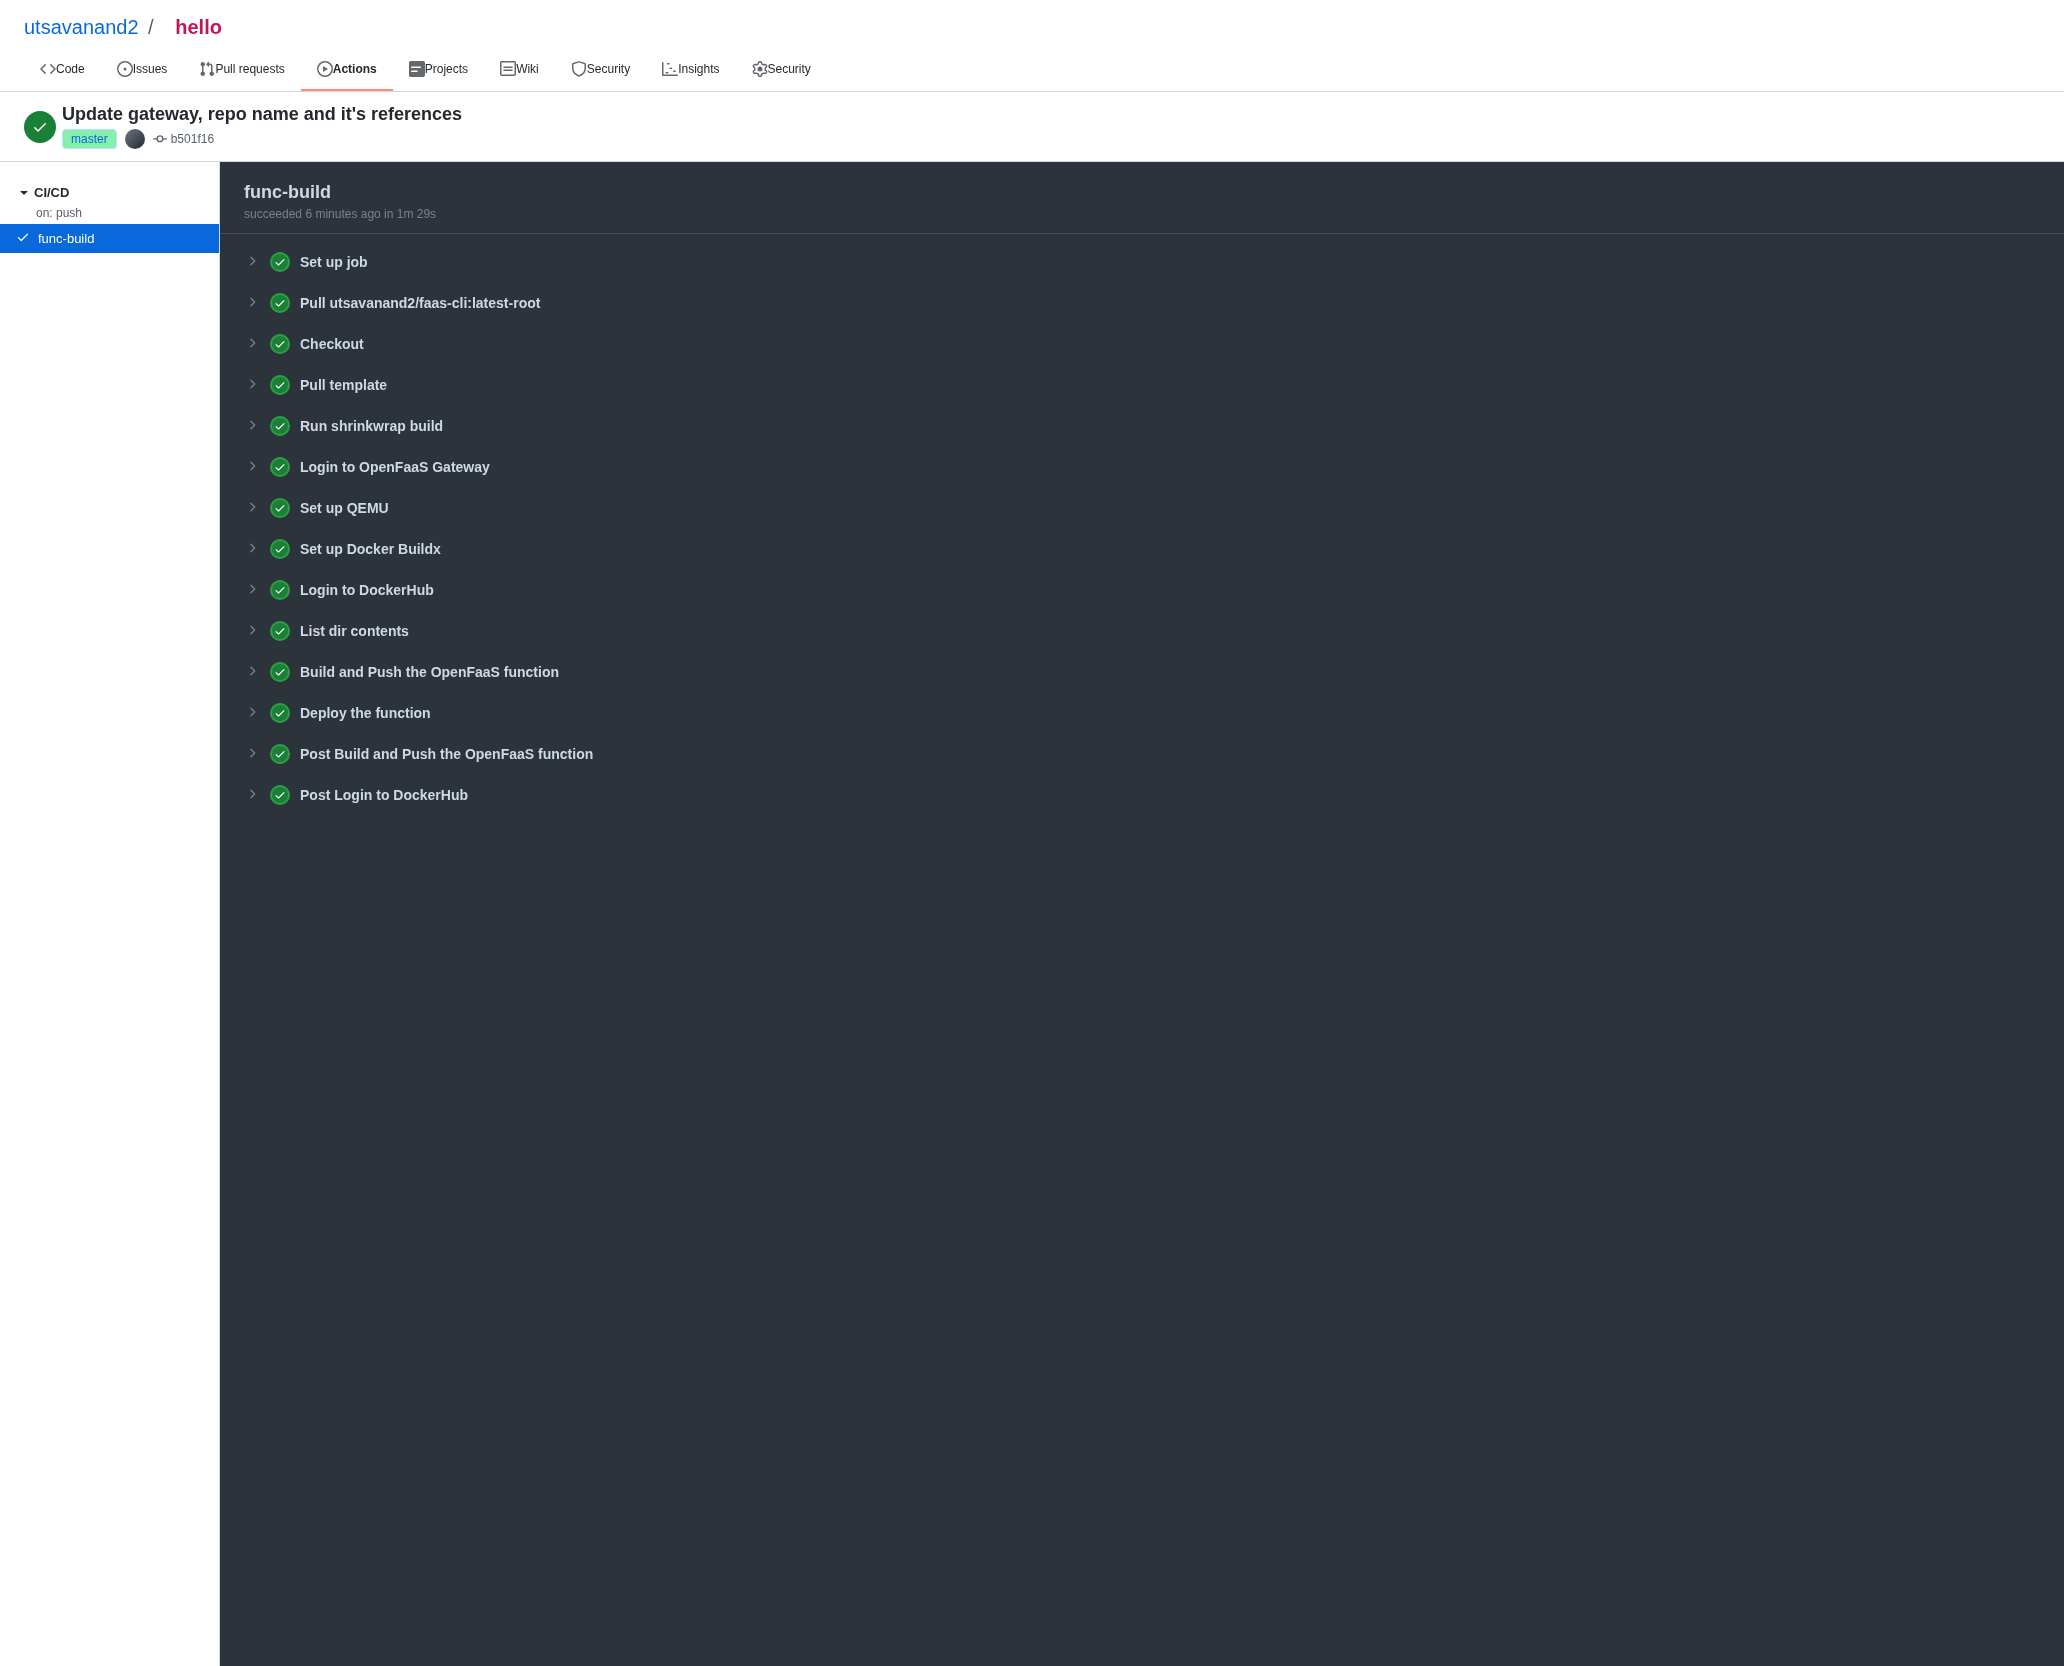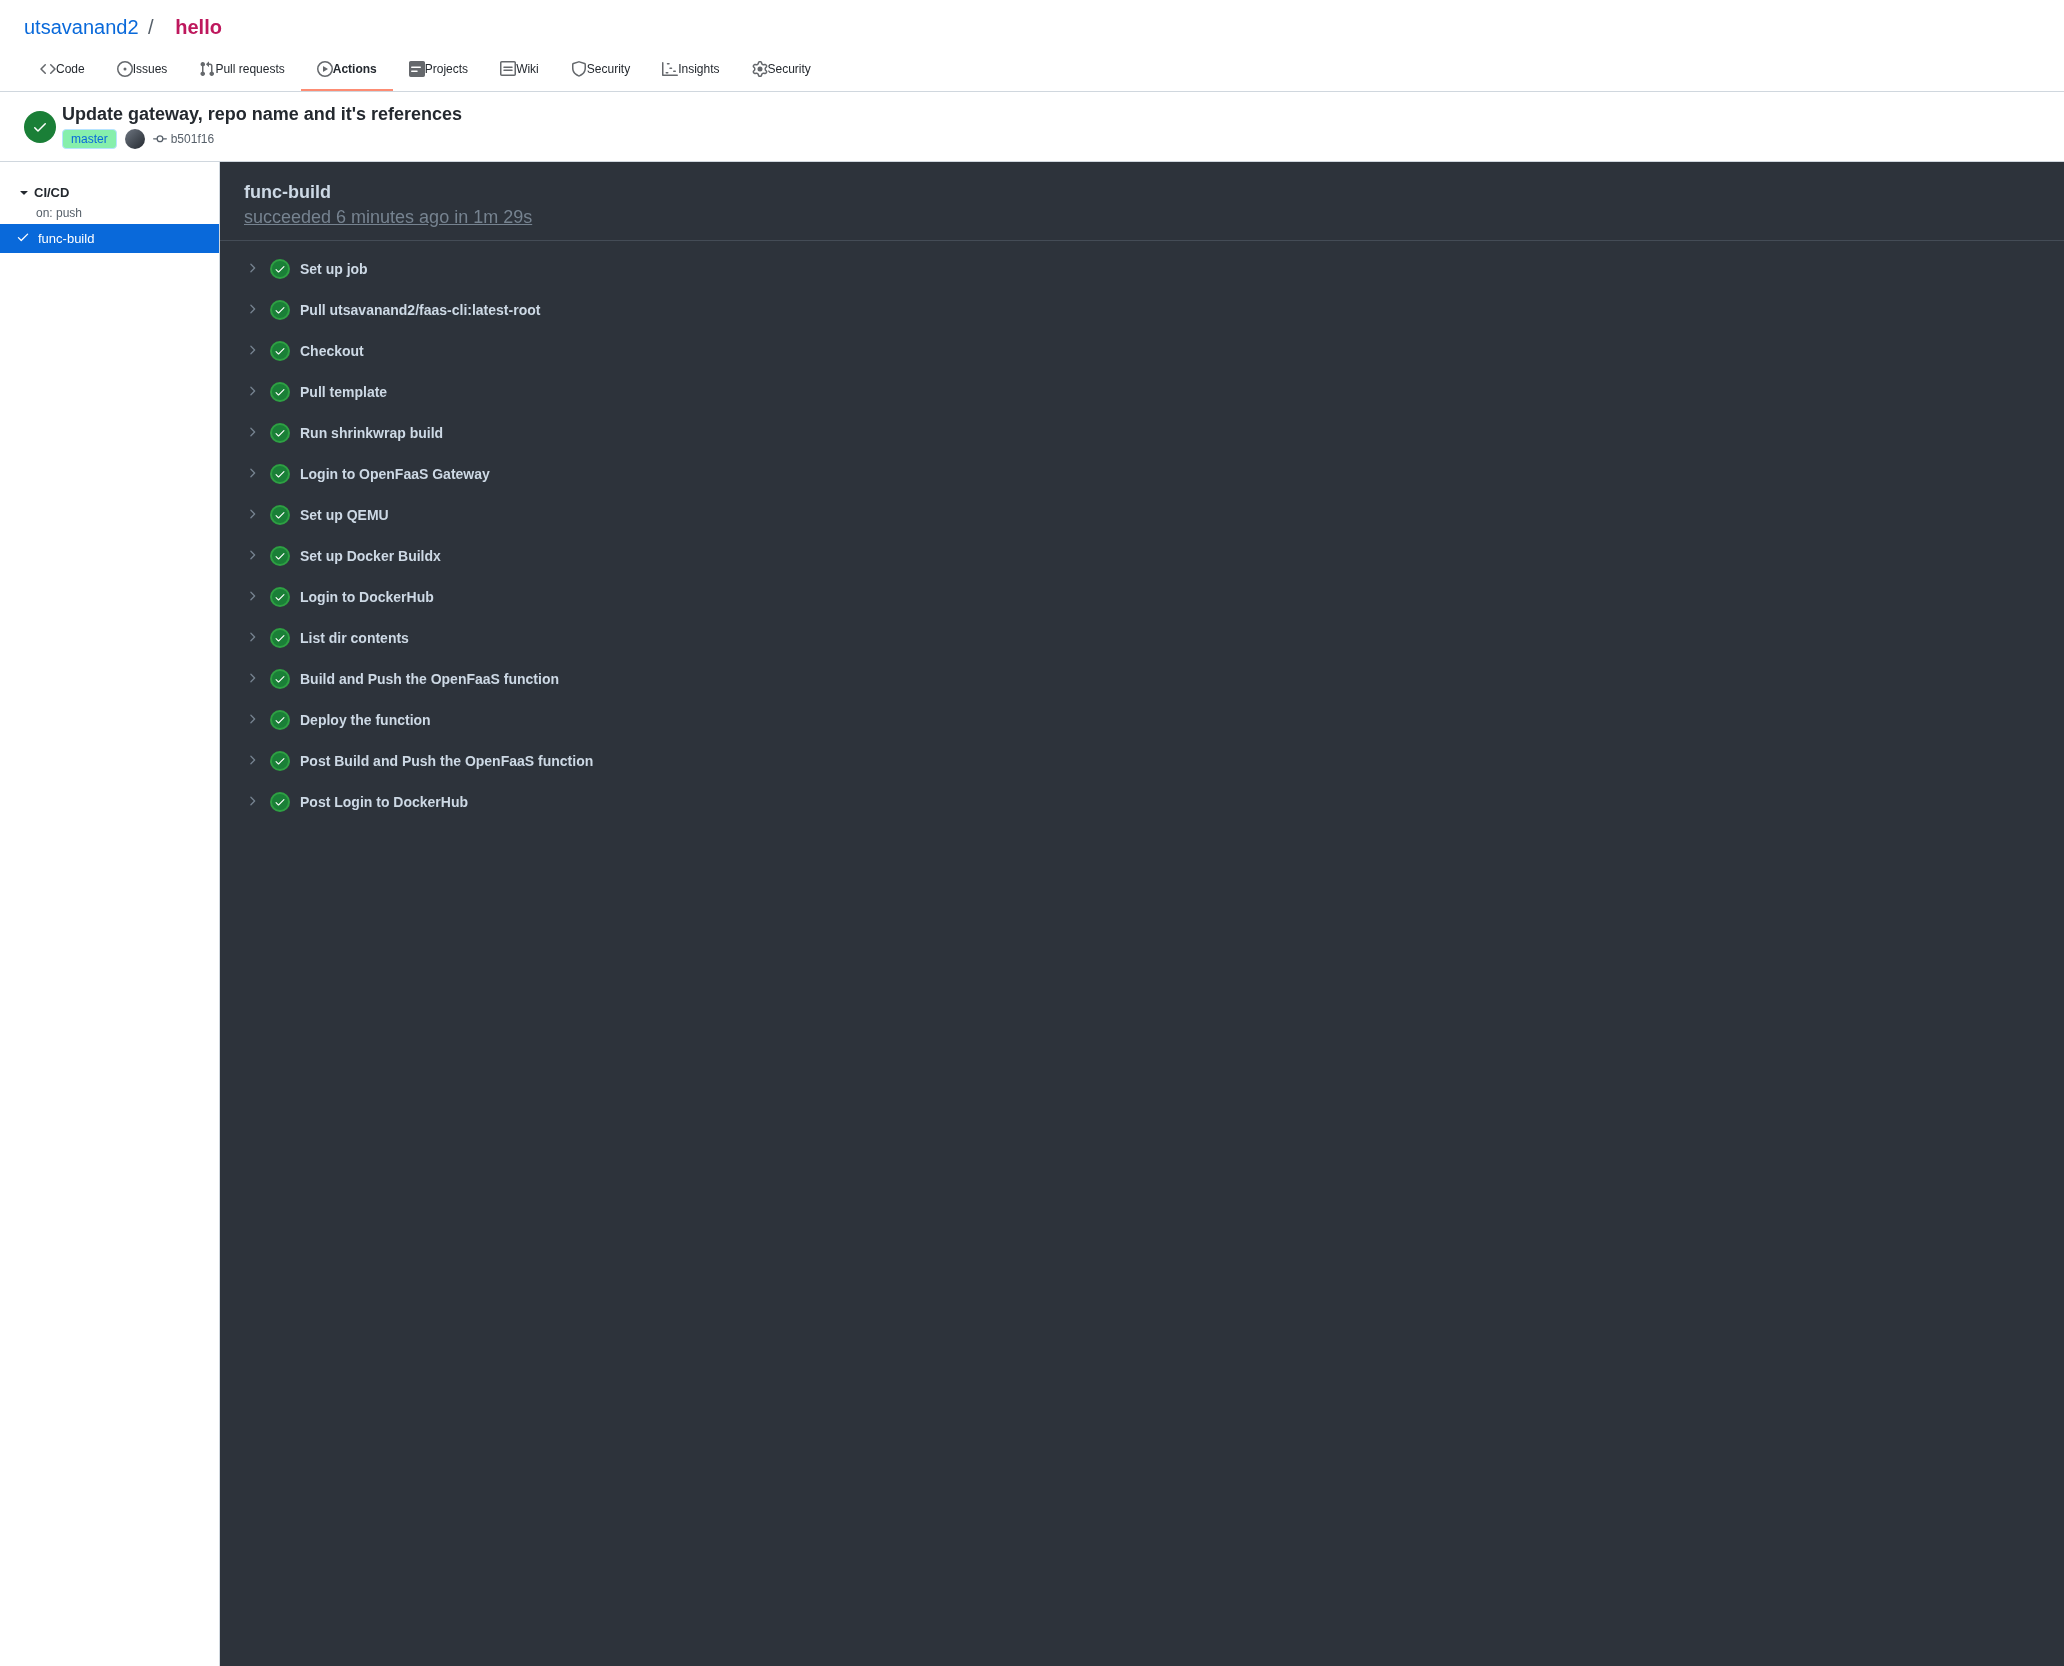--- a/index.html
+++ b/index.html
@@ -166,24 +166,23 @@
     .func-build-header {
       padding: 20px 24px 12px;
       border-bottom: 1px solid #444c56;
     }
     .func-build-title {
       font-size: 18px;
       font-weight: 600;
       color: #cdd9e5;
     }
     .func-build-meta {
-      font-size: 18px;
+      font-size: 12px;
       color: #768390;
       margin-top: 4px;
-      text-decoration: underline;
     }
     .steps-list {
       padding: 8px 0;
     }
     .step-item {
       display: flex;
       align-items: center;
       gap: 10px;
       padding: 10px 24px;
       cursor: pointer;

